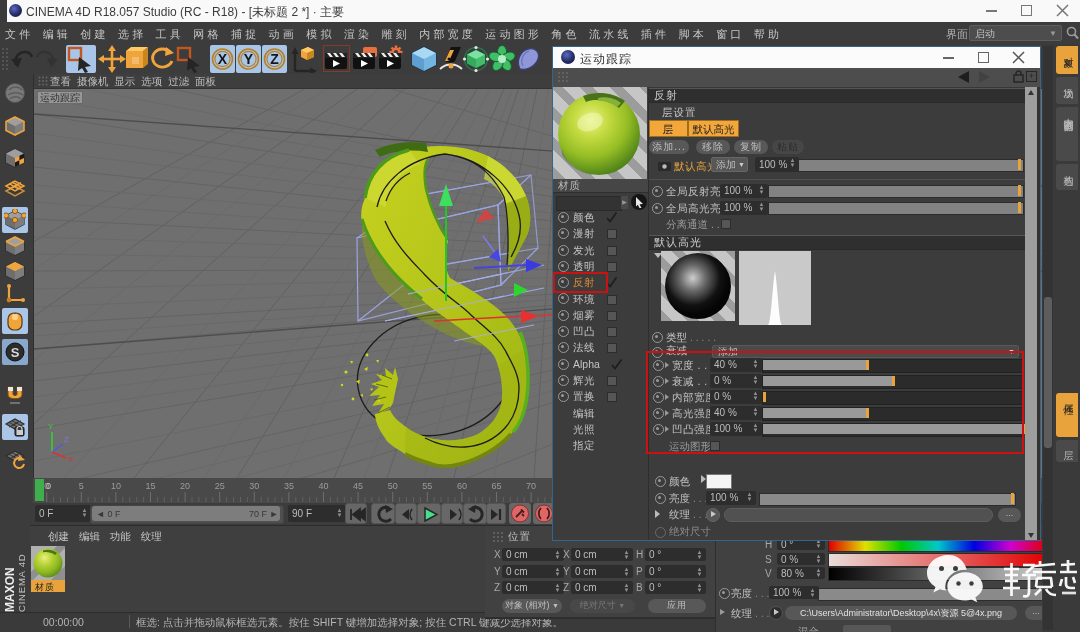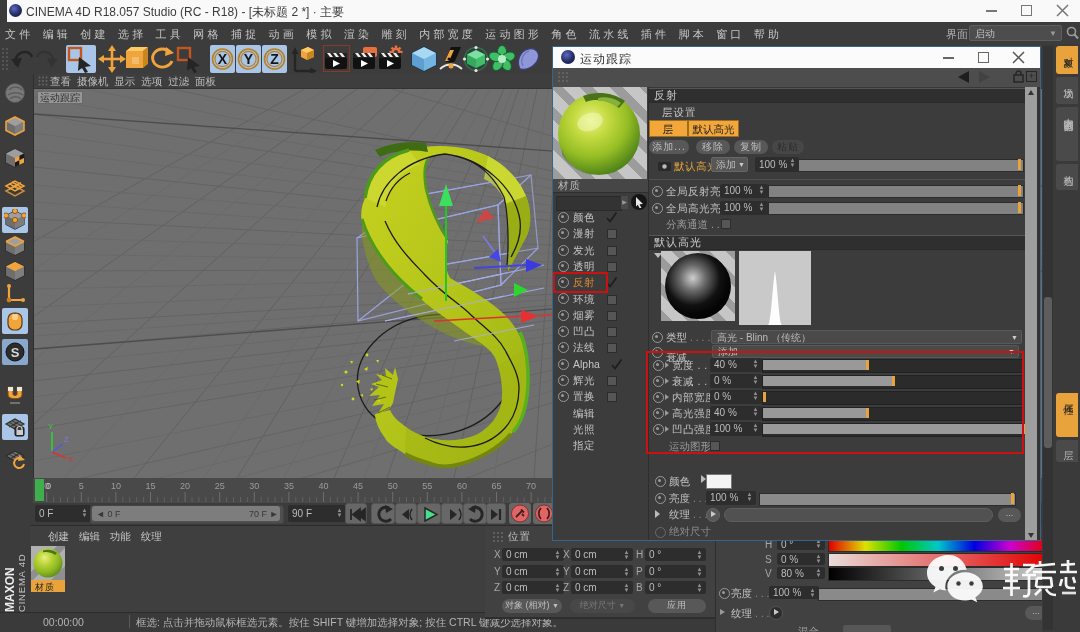--- a/index.html
+++ b/index.html
@@ -829,20 +829,21 @@
     <div class="abs" style="left:113px;top:42px;width:218px;height:12px;background:linear-gradient(to right,#000,#cfcfcf);border:1px solid #2c2c2c;"></div>
     <div class="radio" style="left:4px;top:63px;"></div>
     <div class="abs tx" style="left:16px;top:62px;font-size:10.5px;">亮度 <span style="color:#888;">. . .</span></div>
     <div class="abs fld" style="left:54px;top:61px;width:46px;height:13px;">100 %<span class="spin" style="top:2px;">▲<br>▼</span></div>
     <div class="abs" style="left:103px;top:63px;width:228px;height:11px;background:#8a8a8a;border:1px solid #2c2c2c;"></div>
     <div class="abs" style="left:328px;top:63px;width:3px;height:11px;background:#e8a33c;"></div>
     <div class="abs" style="left:5px;top:84px;width:0;height:0;border-top:3.5px solid transparent;border-bottom:3.5px solid transparent;border-left:5px solid #999;"></div>
     <div class="abs tx" style="left:16px;top:82px;font-size:10.5px;">纹理 <span style="color:#888;">. . .</span></div>
     <div class="abs" style="left:54px;top:81px;width:14px;height:14px;border-radius:50%;background:#2d2d2d;border:1px solid #555;box-sizing:border-box;"></div>
     <div class="abs" style="left:59px;top:84px;width:0;height:0;border-top:3.5px solid transparent;border-bottom:3.5px solid transparent;border-left:5px solid #c9c9c9;"></div>
+    <div class="abs" style="left:70px;top:81px;width:232px;height:14px;background:#575757;border-radius:7px;color:#e2e2e2;font-size:9px;line-height:14px;text-align:center;white-space:nowrap;overflow:hidden;">C:\Users\Administrator\Desktop\4x\资源 5@4x.png</div>
     <div class="abs pill" style="left:310px;top:81px;width:22px;height:14px;line-height:11px;font-size:9px;">...</div>
     <div class="abs tx" style="left:83px;top:100px;font-size:10.5px;color:#9a9a9a;">混合 ...</div>
     <div class="abs" style="left:128px;top:100px;width:48px;height:7px;background:#575757;border-radius:3px 3px 0 0;"></div>
     <div class="abs" style="left:335px;top:94px;width:0;height:0;border-left:4px solid transparent;border-right:4px solid transparent;border-top:5px solid #8a8a8a;"></div>
   </div>
 
 <div class="abs" id="righttabs" style="left:1042px;top:44px;width:38px;height:588px;background:#3a3a3a;overflow:hidden;">
     <div class="abs" style="left:1px;top:2px;width:10px;height:584px;background:#333;"></div>
     <div class="abs" style="left:2px;top:253px;width:8px;height:151px;background:#5d5d5d;border-radius:3px;"></div>
     <div class="abs" style="left:14px;top:2px;width:22px;height:28px;background:#e9a33d;border-radius:3px 0 0 3px;overflow:hidden;">
@@ -1021,23 +1022,22 @@
       </defs>
       <circle cx="37" cy="35" r="33" fill="url(#bsp)"></circle>
     </svg>
 <div class="abs" style="left:186px;top:204px;width:72px;height:74px;background:#c9c9c9;"></div>
 <svg class="abs" style="left:186px;top:204px;" width="72" height="74">
       <path d="M10,74 L29,74 C32,74 33.5,34 36,20 C38.5,34 40,74 43,74 L62,74 Z" fill="#fdfdfd"></path>
     </svg>
 
 <div class="radio" style="left:99px;top:285px;"></div>
 <div class="abs tx" style="left:113px;top:284px;font-size:10.5px;">类型 <span style="color:#888;">. . . . .</span></div>
-<div class="abs" style="left:158px;top:283px;width:311px;height:14px;background:#4a4a4a;border:1px solid #585858;border-radius:2px;color:#bbb;font-size:10px;line-height:13px;padding-left:5px;box-sizing:border-box;">高光 - Blinn （传统）<span style="float:right;margin-right:3px;font-size:7px;color:#ccc;">▼</span></div>
 <div class="radio" style="left:99px;top:300px;"></div>
-<div class="abs tx" style="left:113px;top:304px;font-size:10.5px;">衰减</div>
+<div class="abs tx" style="left:113px;top:297px;font-size:10.5px;">衰减</div>
 <div class="abs" style="left:159px;top:298px;width:307px;height:13px;background:#4a4a4a;border:1px solid #585858;border-radius:2px;color:#bbb;font-size:10px;line-height:12px;padding-left:5px;box-sizing:border-box;">添加<span style="float:right;margin-right:3px;font-size:7px;color:#ccc;">▼</span></div>
 <div class="radio" style="left:100px;top:313px;"></div>
 <div class="abs" style="left:112px;top:315px;width:0;height:0;border-top:3px solid transparent;border-bottom:3px solid transparent;border-left:4px solid #999;"></div>
 <div class="abs tx" style="left:119px;top:312px;font-size:10.5px;letter-spacing:0.5px;">宽度 . . . .</div>
 <div class="abs fld" style="left:157px;top:311px;width:48px;height:14px;line-height:14px;">40 %<span class="spin">▲<br>▼</span></div>
 <div class="abs" style="left:209px;top:312px;width:260px;height:12px;background:#2b2b2b;border:1px solid #222;"></div>
 <div class="abs" style="left:210px;top:313px;width:104px;height:10px;background:#999;"></div>
 <div class="abs" style="left:313px;top:313px;width:3px;height:10px;background:#e8a33c;"></div>
 <div class="radio" style="left:100px;top:329px;"></div>
 <div class="abs" style="left:112px;top:331px;width:0;height:0;border-top:3px solid transparent;border-bottom:3px solid transparent;border-left:4px solid #999;"></div>

